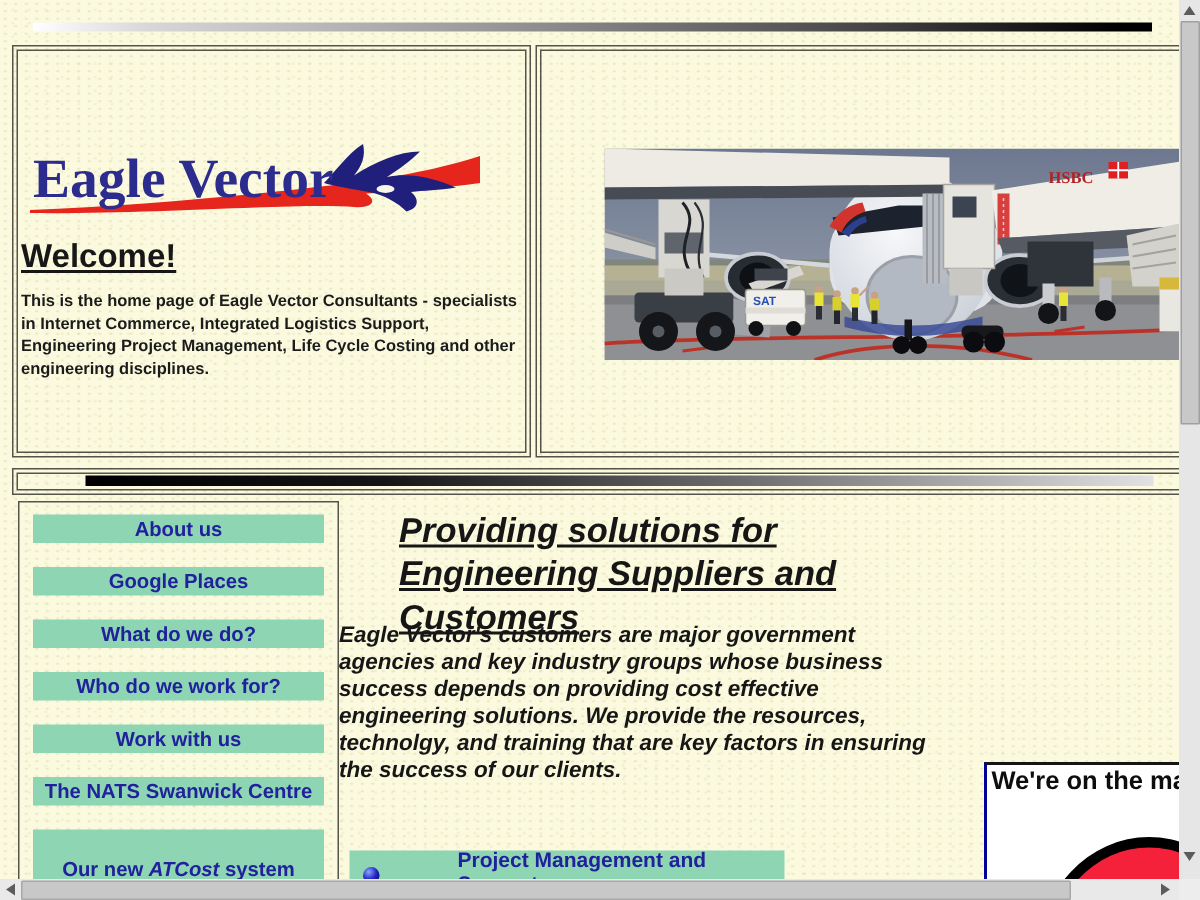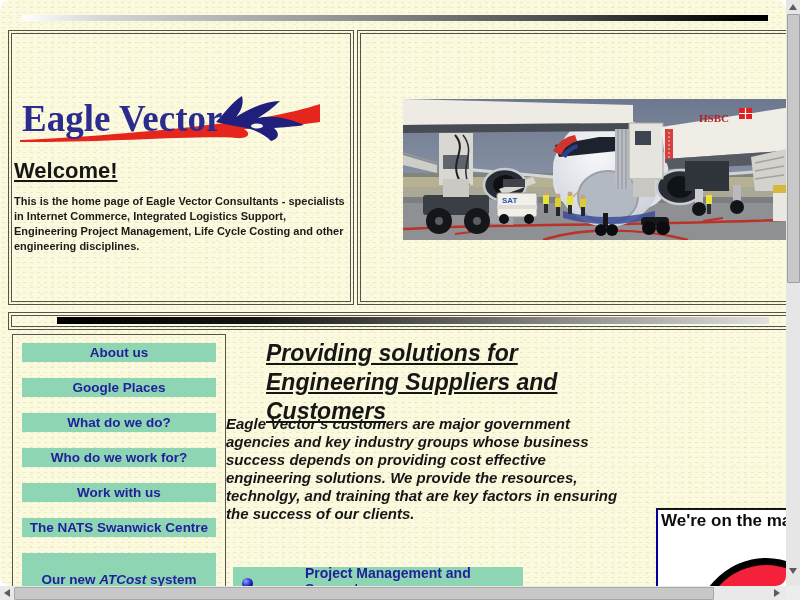--- a/index.html
+++ b/index.html
@@ -4,21 +4,21 @@
 <style>
   html,body{margin:0;padding:0;background:#fff;}
   .stage{position:relative;width:800px;height:600px;overflow:hidden;background:#fff;
          font-family:"Liberation Sans",sans-serif;}
   
   .viewport{position:absolute;left:0;top:0;width:786px;height:586px;overflow:hidden;
     background-color:#fbfadf;
     background-image:
       radial-gradient(rgba(201,193,142,.30) 1px, transparent 1.4px),
       radial-gradient(rgba(222,215,170,.28) 1px, transparent 1.4px);
-    background-size:7px 5px,11px 9px;background-position:0 0,3px 2px;border-radius:10px;}
+    background-size:7px 5px,11px 9px;background-position:0 0,3px 2px;}
   .abs{position:absolute;}
   
   .tbox{position:absolute;border:1px solid #55544a;padding:2px;}
   .tbox-in{position:relative;width:100%;height:100%;border:1px solid #55544a;box-sizing:border-box;}
   .rule-top{position:absolute;left:22px;top:15px;width:746px;height:6px;
     background:linear-gradient(to right,#ffffff 0%,#d8d8d8 10%,#9a9a9a 40%,#4c4c4c 72%,#000 97%);}
   .rule-div{position:absolute;left:45px;top:1px;width:712px;height:7px;
     background:linear-gradient(to right,#000 0%,#151515 28%,#6f6f6f 62%,#bdbdbd 88%,#e2e2e2 100%);}
   .welcome-title{position:absolute;left:2px;top:124px;font-size:22px;font-weight:bold;color:#171717;text-decoration:underline;}
   .welcome-text{position:absolute;left:2px;top:160px;width:338px;font-size:11px;font-weight:bold;

